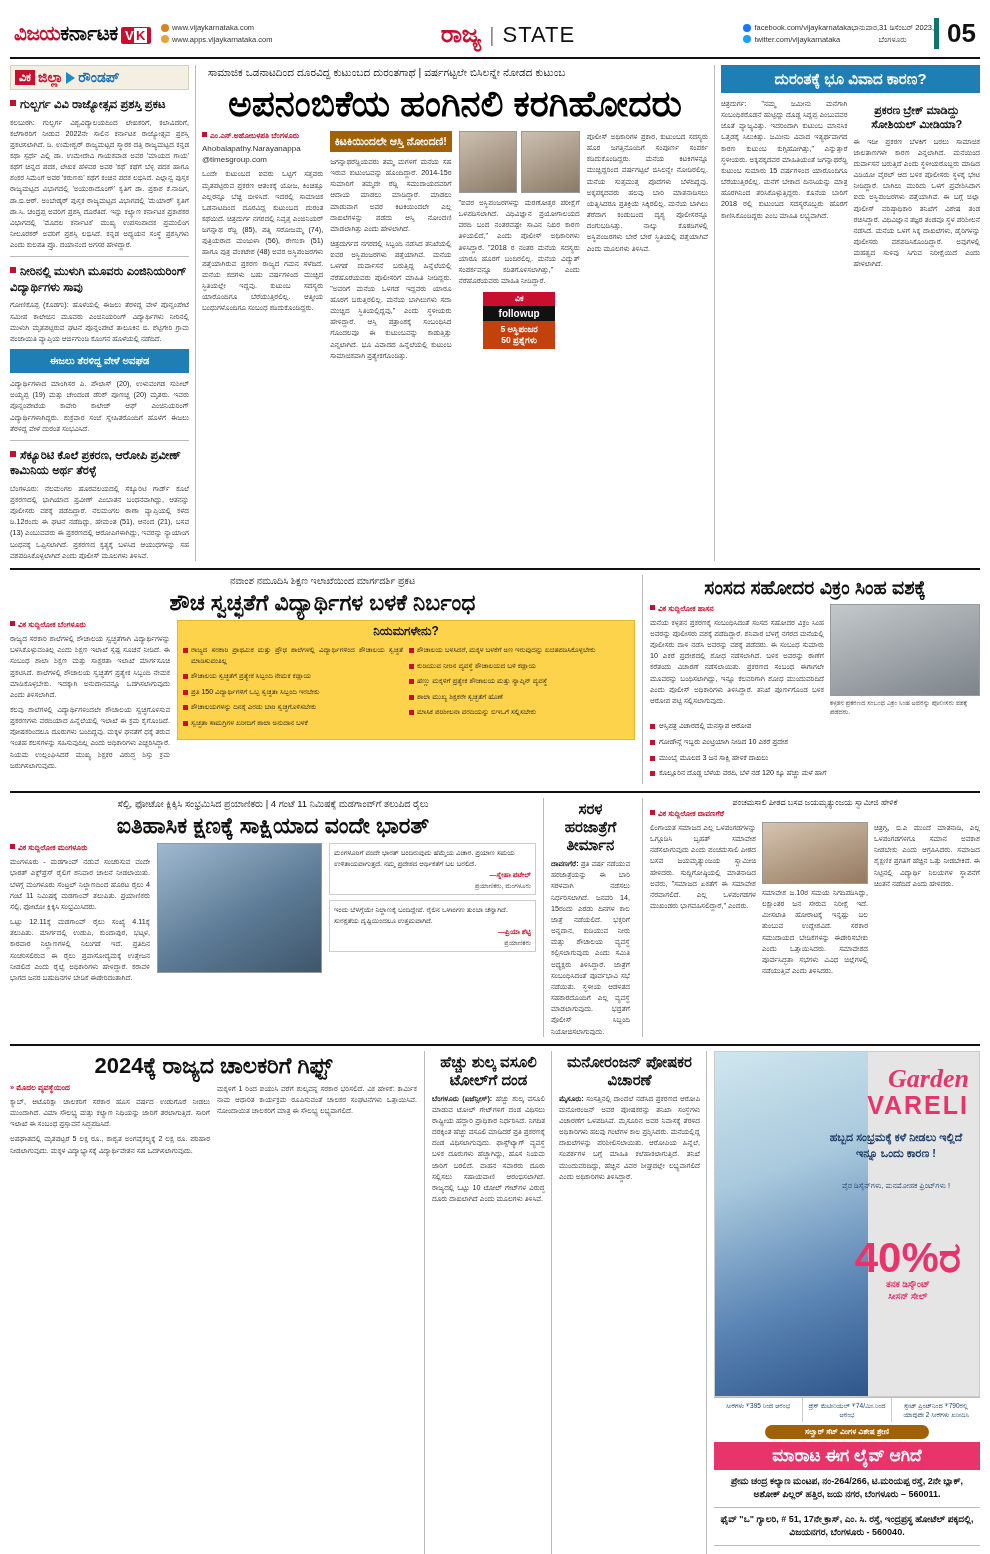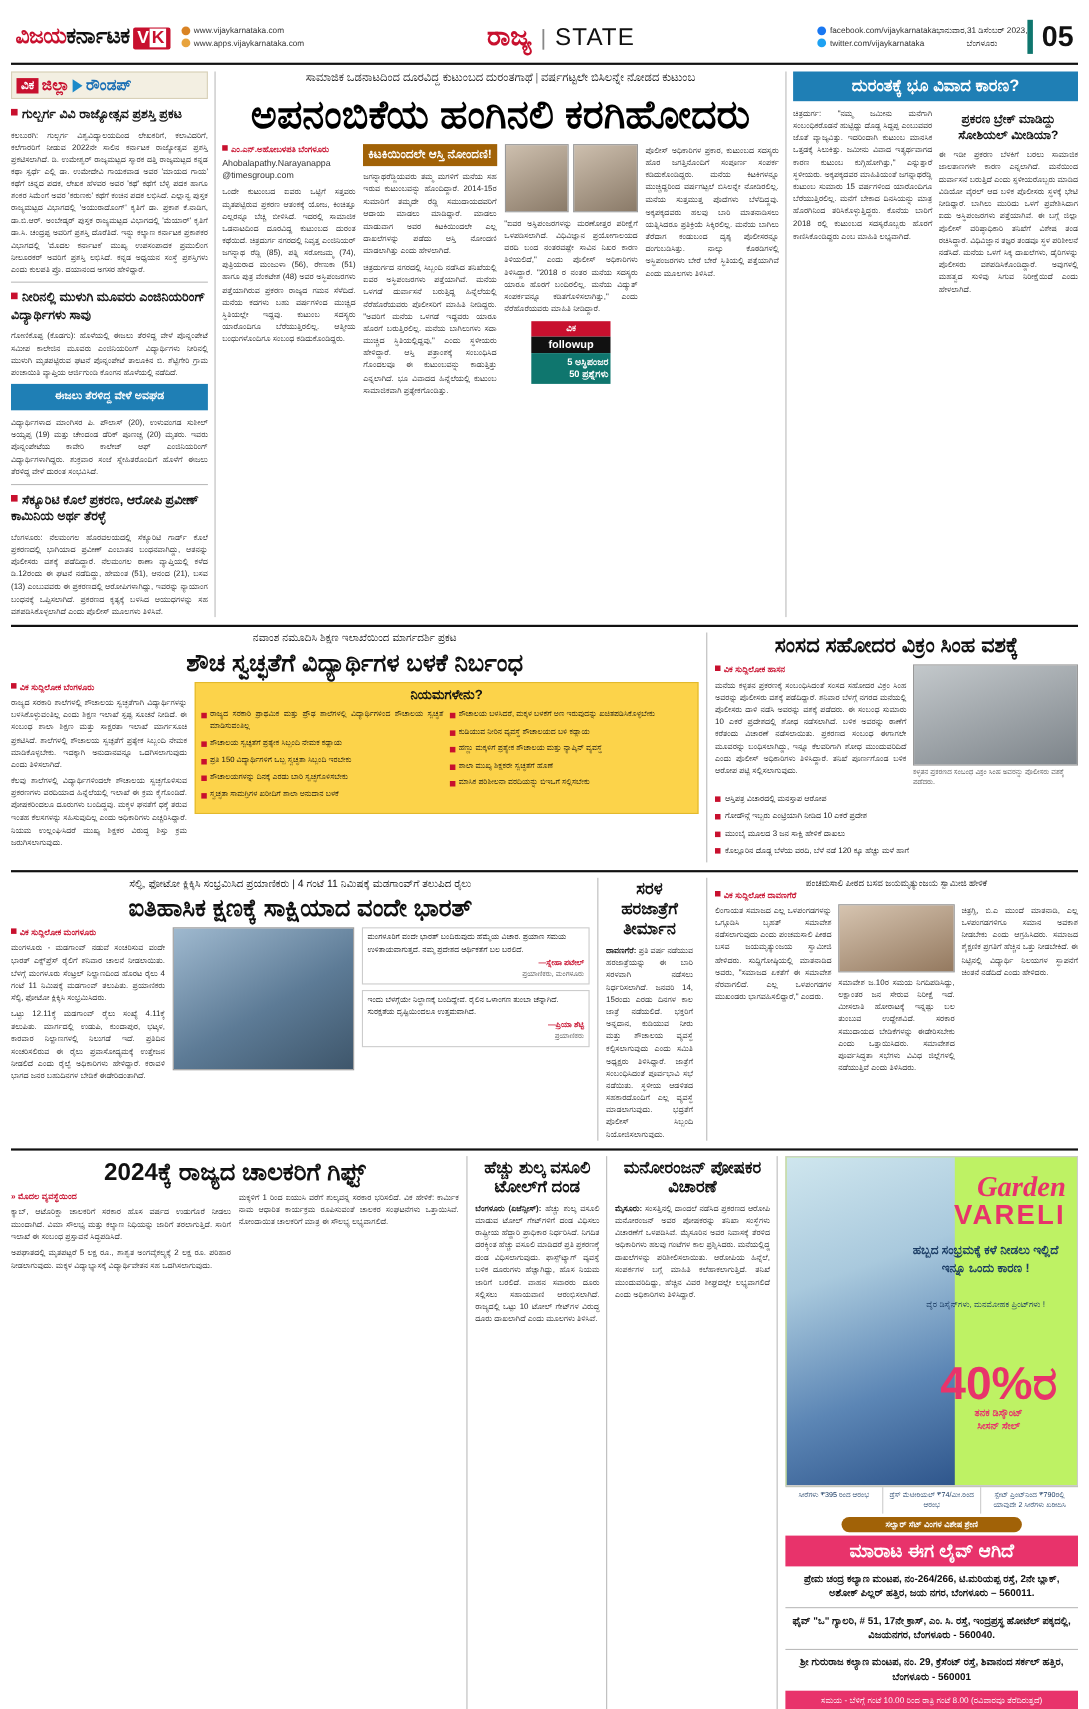--- a/index.html
+++ b/index.html
@@ -12,21 +12,21 @@
     position: relative;
   }
   .page { width: 990px; height: 1554px; padding: 8px 10px 6px 10px; position: relative; }
 
   
   .masthead { display:flex; align-items:center; justify-content:space-between;
     border-bottom: 2px solid #111; padding: 10px 4px 8px 4px; }
   .logo-wrap { display:flex; align-items:center; gap:10px; }
   .vk-logo { font-size: 20px; font-weight: bold; letter-spacing:-0.5px; color:#c8102e; white-space:nowrap;}
   .vk-logo .blk { color:#111; }
-  .vk-badge { display:inline-block; background:#c8102e; color:#fff; font-size:16px;
+  .vk-badge { display:inline-block; background:#c8102e; color:#fff; font-size:13px;
      font-weight:bold; padding:1px 4px; margin-left:3px; border-radius:2px;}
   .vk-badge .k { background:#fff; color:#c8102e; padding:0 2px; margin-left:1px;}
   .web-links { font-size:7.5px; line-height:1.5; color:#333; }
   .web-links div { display:flex; align-items:center; gap:3px; }
   .dot-ic { width:8px; height:8px; border-radius:50%; display:inline-block; flex:none;}
   .dot-globe { background:#d98324; }
   .dot-app { background:#e8a33d; }
   .dot-fb { background:#1877f2; }
   .dot-tw { background:#1da1f2; }
   .center-title { display:flex; align-items:baseline; gap:8px; }
@@ -54,41 +54,41 @@
 
   .sb-head { font-size:11.5px; font-weight:bold; line-height:1.35; margin:7px 0 4px 0; color:#111; }
   .sb-head .sq { display:inline-block; width:6px; height:6px; background:#c8102e; margin-right:4px; vertical-align:2px;}
   .body-txt { font-size:7.2px; line-height:1.55; text-align:justify; color:#222; }
   .body-txt b { font-weight:bold; }
   .sb-banner { background:#1f7fb5; color:#fff; font-size:10px; font-weight:bold; text-align:center;
      padding:5px 4px; line-height:1.4; margin:5px 0; }
   .rule { border-top:1px solid #bbb; margin:6px 0; }
 
   
-  .kicker { font-size:10.5px; text-align:center; line-height:1.4; color:#111; padding:0 6px;font-family:Liberation Serif, serif;}
+  .kicker { font-size:10.5px; text-align:left; line-height:1.4; color:#111; padding:0 6px;}
   .head-main { font-size:36px; font-weight:bold; text-align:center; line-height:1.12;
      margin:4px 0 7px 0; color:#000; }
   .byline-red { color:#c8102e; font-size:7.5px; font-weight:bold; }
   .byline-red .sq { display:inline-block;width:5px;height:5px;background:#c8102e;margin-right:3px;vertical-align:1px;}
   .email { font-size:8px; color:#333; line-height:1.4; margin:2px 0 3px 0;}
   .cols3 { display:flex; gap:7px; margin-top:4px; }
   .cols3 > div { flex:1; }
 
   .blue-hd { background:#a16207; color:#fff; font-size:11px; font-weight:bold;
      text-align:center; padding:4px 3px; }
   .photo { background:linear-gradient(160deg,#b9b2a6,#8d8478); border:1px solid #999; }
   .photo.portrait { background:linear-gradient(155deg,#cdbfae,#8a7a68); }
   .photo.train { background:linear-gradient(150deg,#9fb9cf,#5d7b96 55%,#3e566b); }
   .photo.car   { background:linear-gradient(160deg,#c3c8cb,#7d848a); }
   .photo.man   { background:linear-gradient(160deg,#d6c4b0,#94795f); }
 
   .followup-box { width:72px; float:none; margin:0 auto; }
   .fu-top { background:#c8102e; color:#fff; text-align:center; font-size:8px; font-weight:bold; padding:2px;}
   .fu-mid { background:#111; color:#fff; text-align:center; font-size:10px; font-weight:bold; padding:2px;}
-  .fu-bot { background:#0f766e; color:#fff; text-align:right; font-size:8.5px; font-weight:bold;
+  .fu-bot { background:#c2410c; color:#fff; text-align:center; font-size:8.5px; font-weight:bold;
      padding:3px 2px; line-height:1.3;}
 
   
   .rhd-blue { background:#1f7fb5; color:#fff; font-size:15px; font-weight:bold;
      text-align:center; padding:5px 4px; }
   .rsub { font-size:11px; font-weight:bold; text-align:center; line-height:1.3; margin:5px 0 4px;}
 
   
   .sec { border-top:2px solid #111; margin-top:7px; padding-top:5px; }
   .sec-row { display:flex; gap:7px; }
@@ -110,21 +110,21 @@
   .bullets li { list-style:none; padding-left:9px; position:relative; margin-bottom:5px; text-align:justify;}
   .bullets li:before { content:""; position:absolute; left:0; top:3px; width:5px;height:5px; background:#c8102e;}
 
   .cap { font-size:6.5px; color:#444; line-height:1.4; padding-top:2px;}
 
   .qcard { border:1px solid #ccc; padding:4px; margin-bottom:5px; }
   .qcard .qt { font-size:7px; line-height:1.5; }
   .qcard .qn { font-size:7px; font-weight:bold; text-align:right; color:#c8102e; margin-top:2px;}
 
   
-  .ad { border:1px solid #ccc; background:#bef264; position:relative; height:300px; overflow:hidden;}
+  .ad { border:1px solid #ccc; background:#e5e5e5; position:relative; height:346px; overflow:hidden;}
   .ad-model { position:absolute; left:0; top:0; width:58%; height:100%;
       background:linear-gradient(160deg,#cfe6ee 0%,#a9c9dd 35%,#5c86b5 70%,#2f568c 100%);}
   .ad-garden { position:absolute; right:10px; top:14px; text-align:right; }
   .ad-garden .g1 { font-family:"Liberation Serif", serif; font-style:italic; font-size:26px;
       font-weight:bold; color:#e8336b; line-height:1;}
   .ad-garden .g2 { font-size:25px; font-weight:bold; letter-spacing:2px; color:#e8336b; line-height:1.1;}
   .ad-kn { position:absolute; right:8px; top:78px; width:150px; text-align:center;
       color:#1a3b63; font-size:11px; font-weight:bold; line-height:1.45;}
   .ad-kn2 { position:absolute; right:8px; top:128px; width:150px; text-align:center;
       color:#1a3b63; font-size:7.5px; line-height:1.5;}

